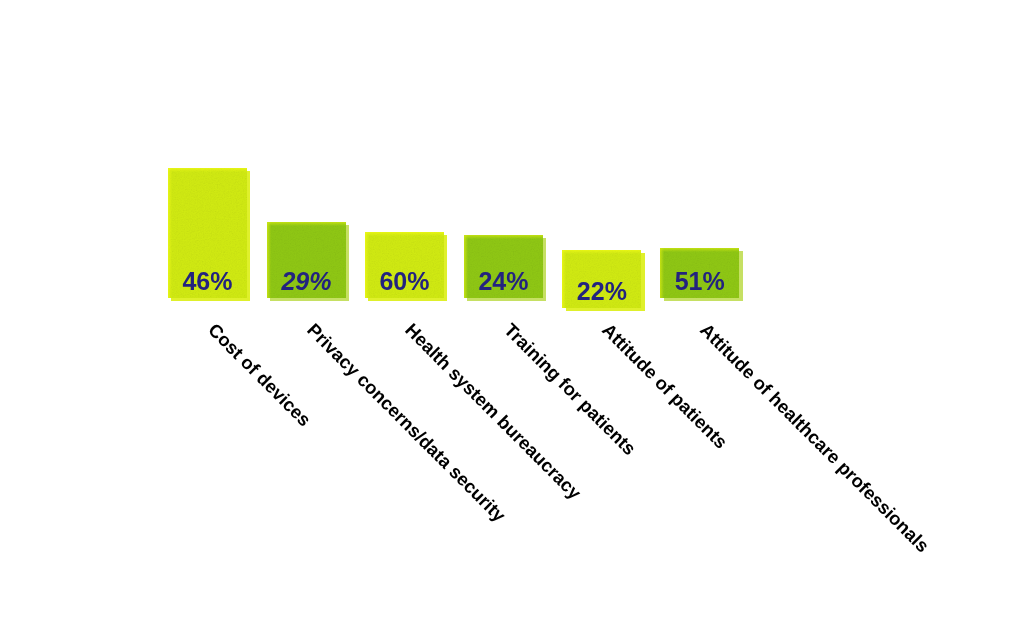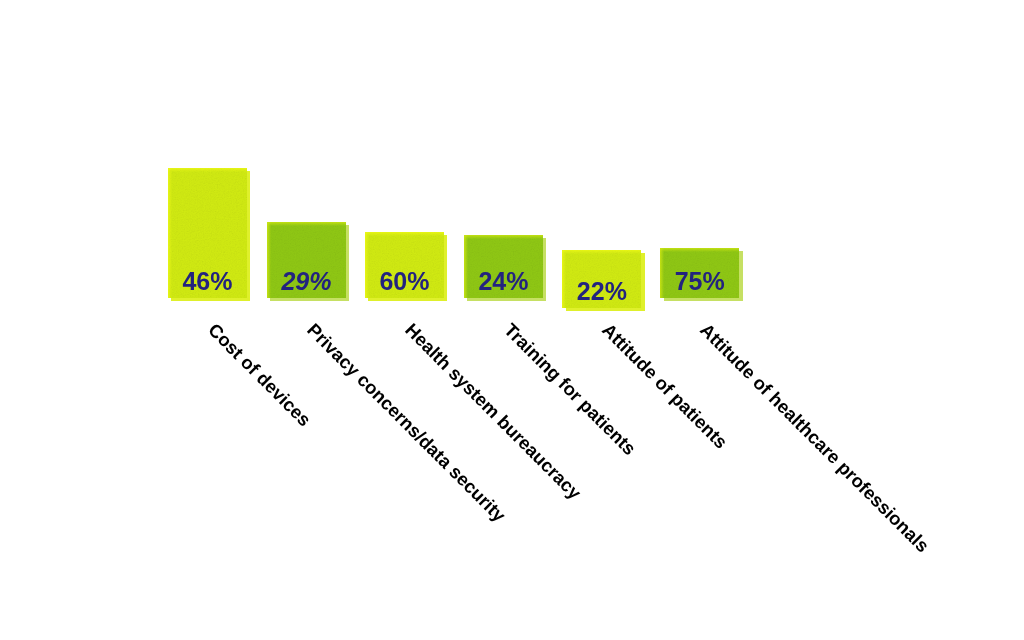--- a/index.html
+++ b/index.html
@@ -130,21 +130,21 @@
   </div>
 
   <div class="bar b6" style="left: 660.2px; top: 247.7px; width: 79px; height: 50.3px;">
     <div class="bar-shadow dark-sh" style="background: rgb(198, 224, 99); width: 79px; left: 3.4px; top: 3px;"></div>
     <div class="bar-body dark" style="background: rgb(144, 201, 20); width: 79px;">
       <div class="bar-rim dark-rim"></div>
       <svg class="bar-grain">
         <rect width="100%" height="100%" filter="url(#grainfx)"></rect>
       </svg>
     </div>
-    <div class="bar-value" style="color: rgb(35, 35, 127); width: 79px;">75%</div>
+    <div class="bar-value" style="color: rgb(35, 35, 127); width: 79px;">51%</div>
   </div>
 
   <div class="cat-label c1" style="color: rgb(0, 0, 0); top: 319px; transform: rotate(45deg);">Cost of devices</div>
   <div class="cat-label c2" style="color: rgb(0, 0, 0); top: 319px; transform: rotate(45deg);">Privacy concerns/data security</div>
   <div class="cat-label c3" style="color: rgb(0, 0, 0); top: 319px; transform: rotate(45deg);">Health system bureaucracy</div>
   <div class="cat-label c4" style="color: rgb(0, 0, 0); top: 319px; transform: rotate(45deg);">Training for patients</div>
   <div class="cat-label c5" style="color: rgb(0, 0, 0); top: 319px; transform: rotate(45deg);">Attitude of patients</div>
   <div class="cat-label c6" style="color: rgb(0, 0, 0); top: 319px; transform: rotate(45deg);">Attitude of healthcare professionals</div>
 
 </div>

